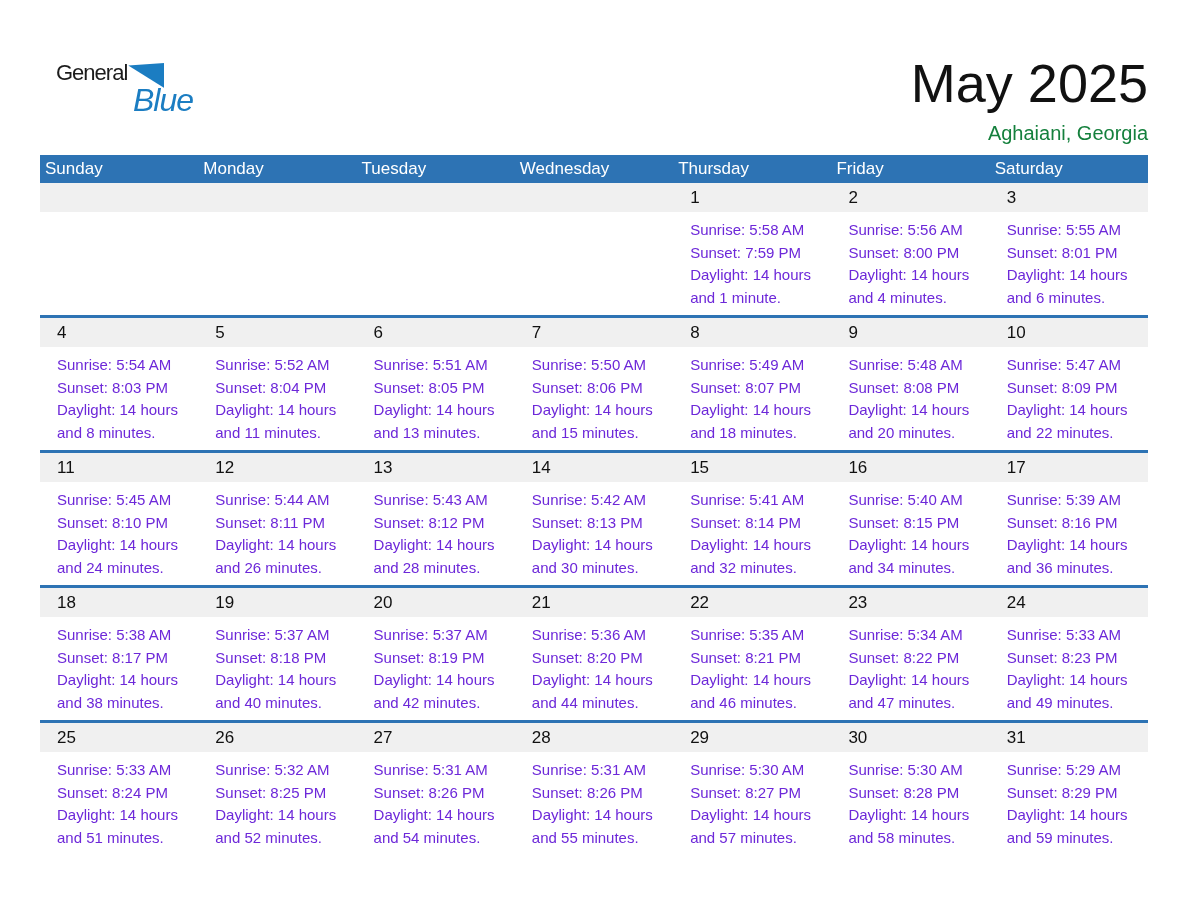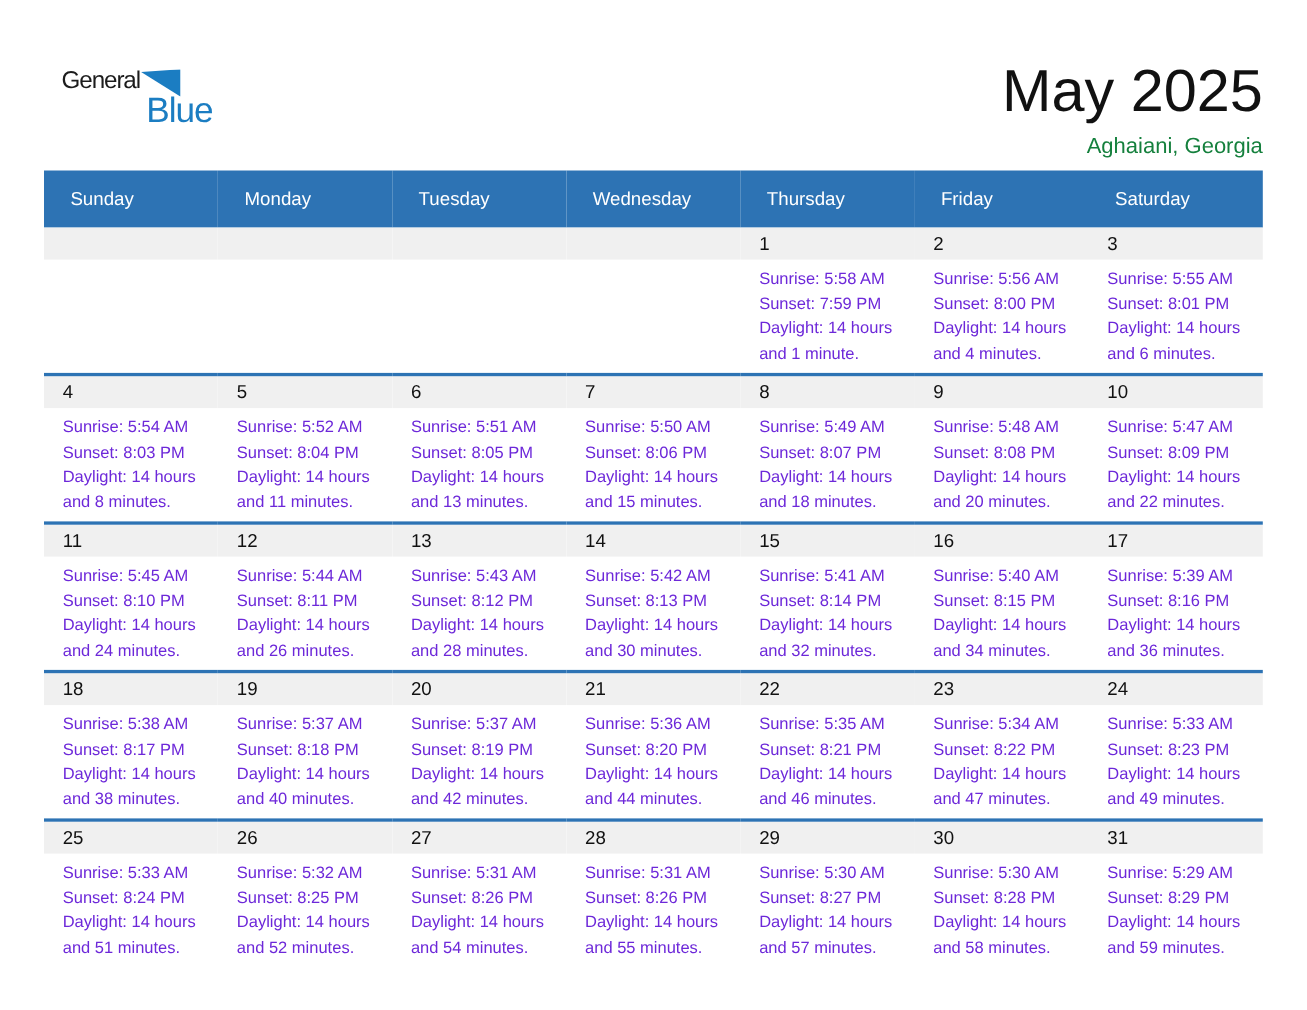--- a/index.html
+++ b/index.html
@@ -13,31 +13,31 @@
     width:1188px;height:918px;position:relative;
     font-family:"Liberation Sans", sans-serif;color:var(--ink);
     overflow:hidden;
   }
   .logo{position:absolute;left:56px;top:62px;line-height:1;}
   .logo-row1{display:flex;align-items:flex-start;}
   .logo-general{font-size:22px;letter-spacing:-1px;color:#1c1c1c;}
   .logo-triangle{width:36px;height:25px;background:var(--logo-blue);
     clip-path:polygon(0 10%,100% 0,100% 100%);margin-left:1px;margin-top:1px;}
   .logo-row2{margin-left:77px;margin-top:-4px;}
-  .logo-blue-text{font-size:32px;letter-spacing:-1px;color:var(--logo-blue);}
+  .logo-blue-text{font-size:32px;letter-spacing:-1px;color:var(--logo-blue);font-style:italic;}
   .titles{position:absolute;right:40px;top:52px;text-align:right;}
   .month-title{font-size:54px;color:#111;}
   .location{font-size:20px;color:#15803d;margin-top:8px;margin-left:21px;}
   table.calendar{
     position:absolute;left:40px;top:155px;width:1108px;
     border-collapse:collapse;table-layout:fixed;
   }
   thead th{
     background:var(--accent);color:#ffffff;font-weight:normal;
-    text-align:left;font-size:17px;height:52px;padding:0 0 0 24px;
+    text-align:left;font-size:17px;height:28px;padding:0 0 0 5px;
   }
   tbody tr{border-top:3px solid var(--accent);}
   tbody tr:first-child{border-top:none;}
   tbody td{vertical-align:top;height:132px;padding:0;background:#ffffff;}
   .day-num{
     background:var(--band);height:29px;line-height:29px;
     padding-left:17px;font-size:17px;color:#111;
   }
   .day-info{
     padding:7px 12px 0 17px;font-size:15px;line-height:22.5px;color:#6d28d9;

